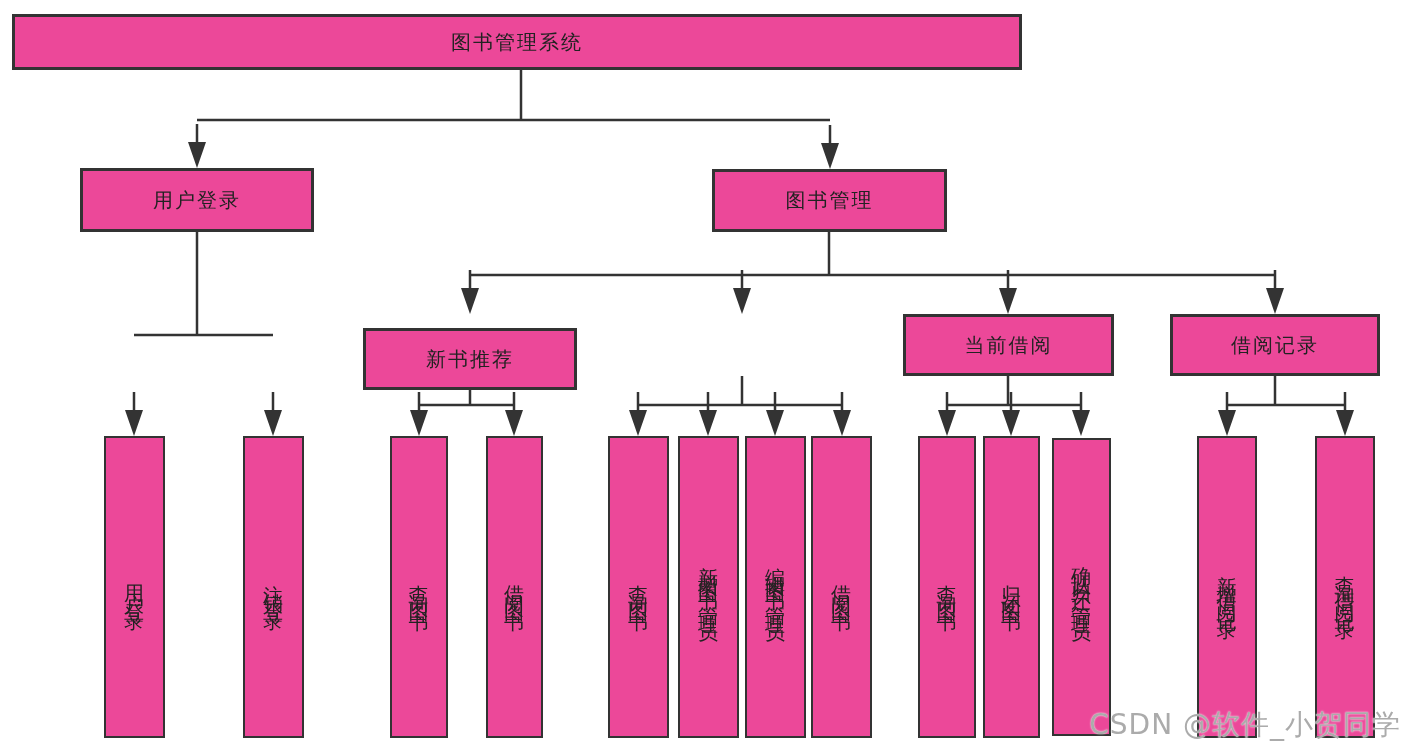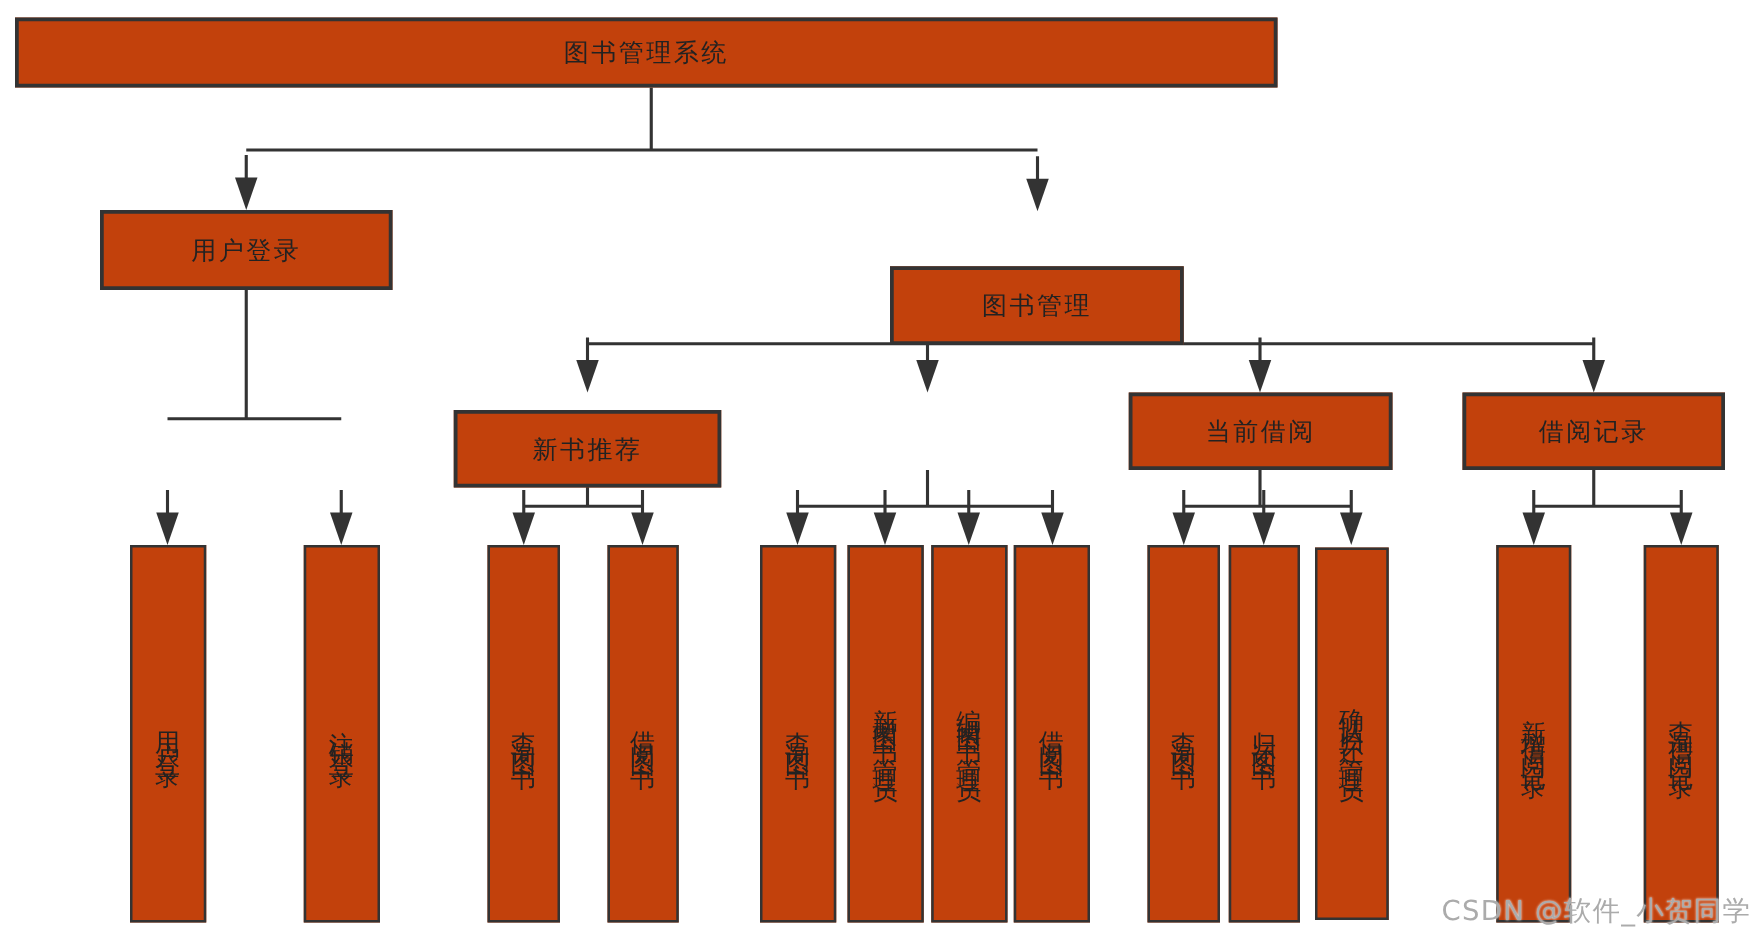--- a/index.html
+++ b/index.html
@@ -5,35 +5,35 @@
   html,body { margin:0; padding:0; }
   body {
     width:1405px; height:747px; position:relative; overflow:hidden;
     background:#ffffff;
     font-family:"DejaVu Sans","Liberation Sans",sans-serif;
   }
   #canvas { position:absolute; inset:0; width:1405px; height:747px; }
   #connectors { position:absolute; left:0; top:0; z-index:0; }
   .box {
     position:absolute; box-sizing:border-box;
-    background:#c2410c; border:3px solid #333333;
+    background:#ec4899; border:3px solid #333333;
     display:flex; align-items:center; justify-content:center;
     color:#222222; z-index:1;
   }
   .hlabel { font-size:20px; letter-spacing:2px; white-space:nowrap; }
   .leaf { border-width:2.5px; }
   .vlabel {
     writing-mode:vertical-rl; text-orientation:mixed;
     font-size:20px; letter-spacing:9px; line-height:1;
     white-space:nowrap;
   }
   .vlabel.long { letter-spacing:8px; }
   #watermark {
     position:absolute; right:4px; bottom:3px; z-index:2;
-    font-size:22px; color:#ababab; letter-spacing:1px;
+    font-size:28px; color:#ababab; letter-spacing:1px;
     text-shadow:0 0 2px #ffffff; white-space:nowrap;
   }
 </style>
 </head>
 <body>
 
 <div id="canvas">
 
   <svg id="connectors" width="1405" height="747">
       <line x1="521" y1="70" x2="521" y2="120" stroke="#333333" stroke-width="2.5"></line>
@@ -90,21 +90,21 @@
       <polygon points="1336,410 1354,410 1345,436" fill="#333333"></polygon>
     </svg>
 
   <div class="box" style="left:12px; top:14px; width:1010px; height:56px;">
     <span class="hlabel">图书管理系统</span>
   </div>
 
   <div class="box" style="left:80px; top:168px; width:234px; height:64px;">
     <span class="hlabel">用户登录</span>
   </div>
-  <div class="box" style="left:712px; top:169px; width:235px; height:63px;margin-top:44px;">
+  <div class="box" style="left:712px; top:169px; width:235px; height:63px;">
     <span class="hlabel">图书管理</span>
   </div>
 
   <div class="box" style="left:363px; top:314px; width:214px; height:62px;margin-top:14px;">
     <span class="hlabel">新书推荐</span>
   </div>
   <div class="box" style="left:1170px; top:314px; width:210px; height:62px;">
     <span class="hlabel">借阅记录</span>
   </div>
   <div class="box" style="left:903px; top:314px; width:211px; height:62px;">

